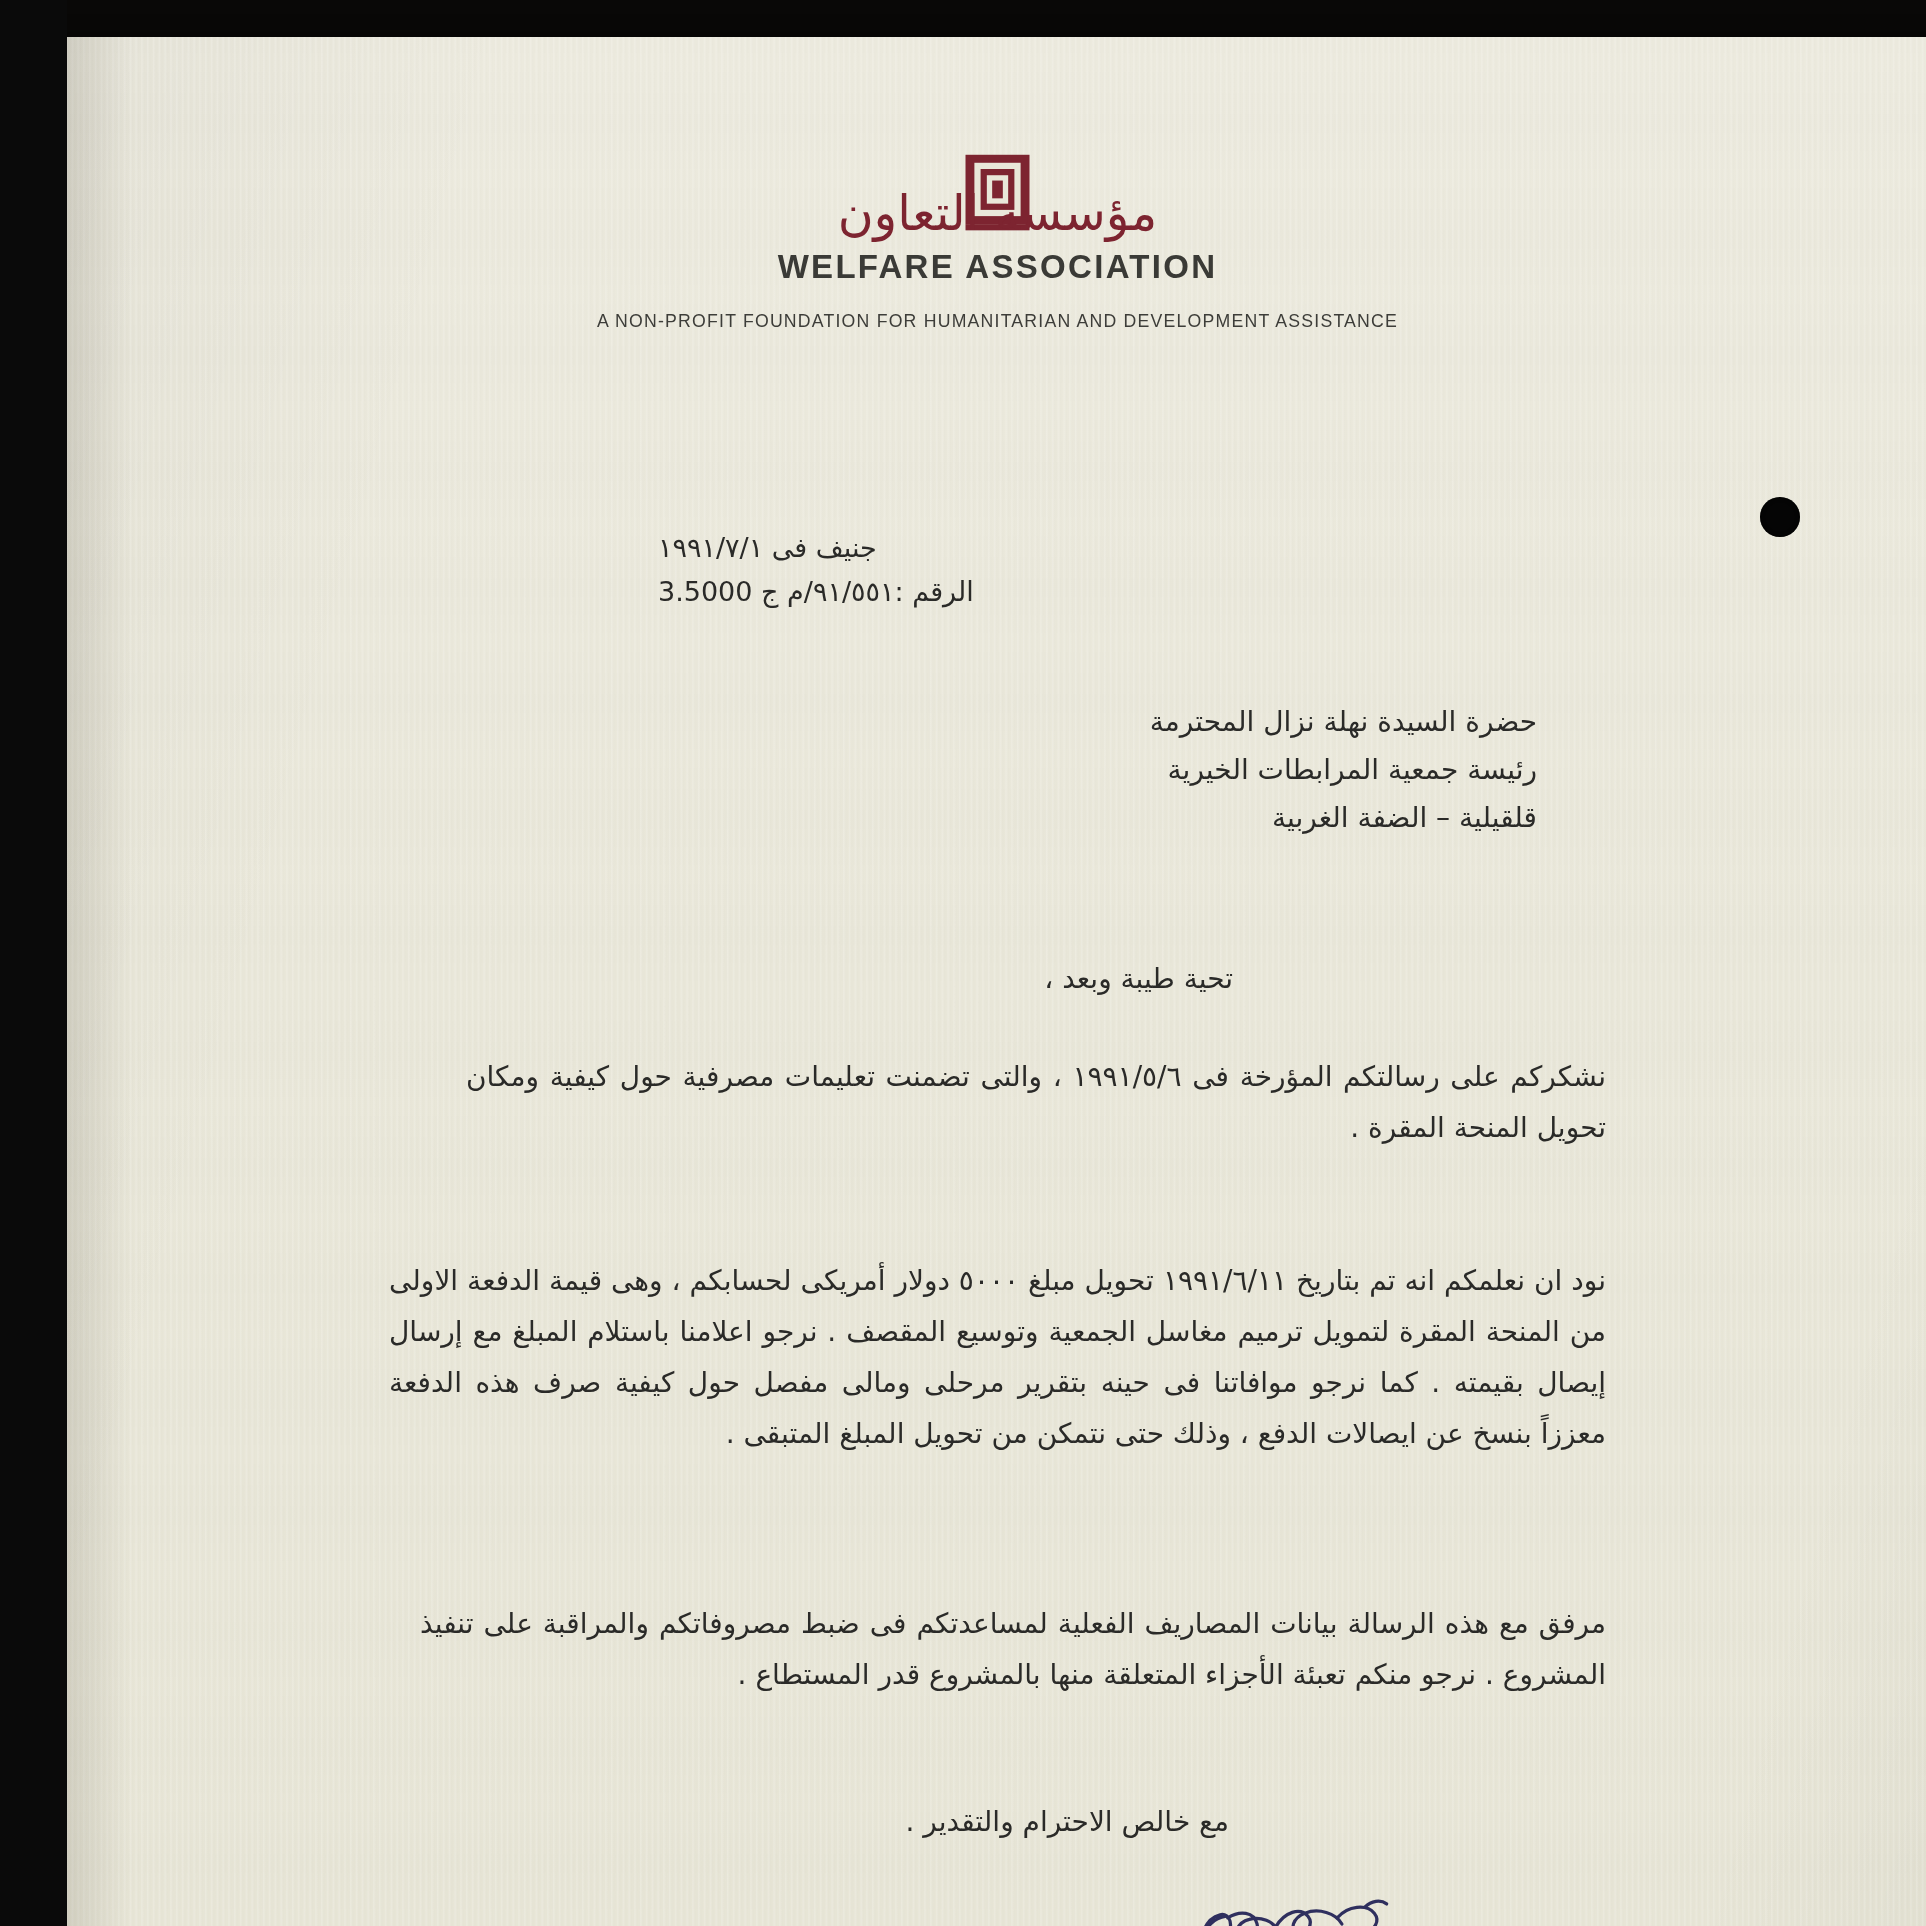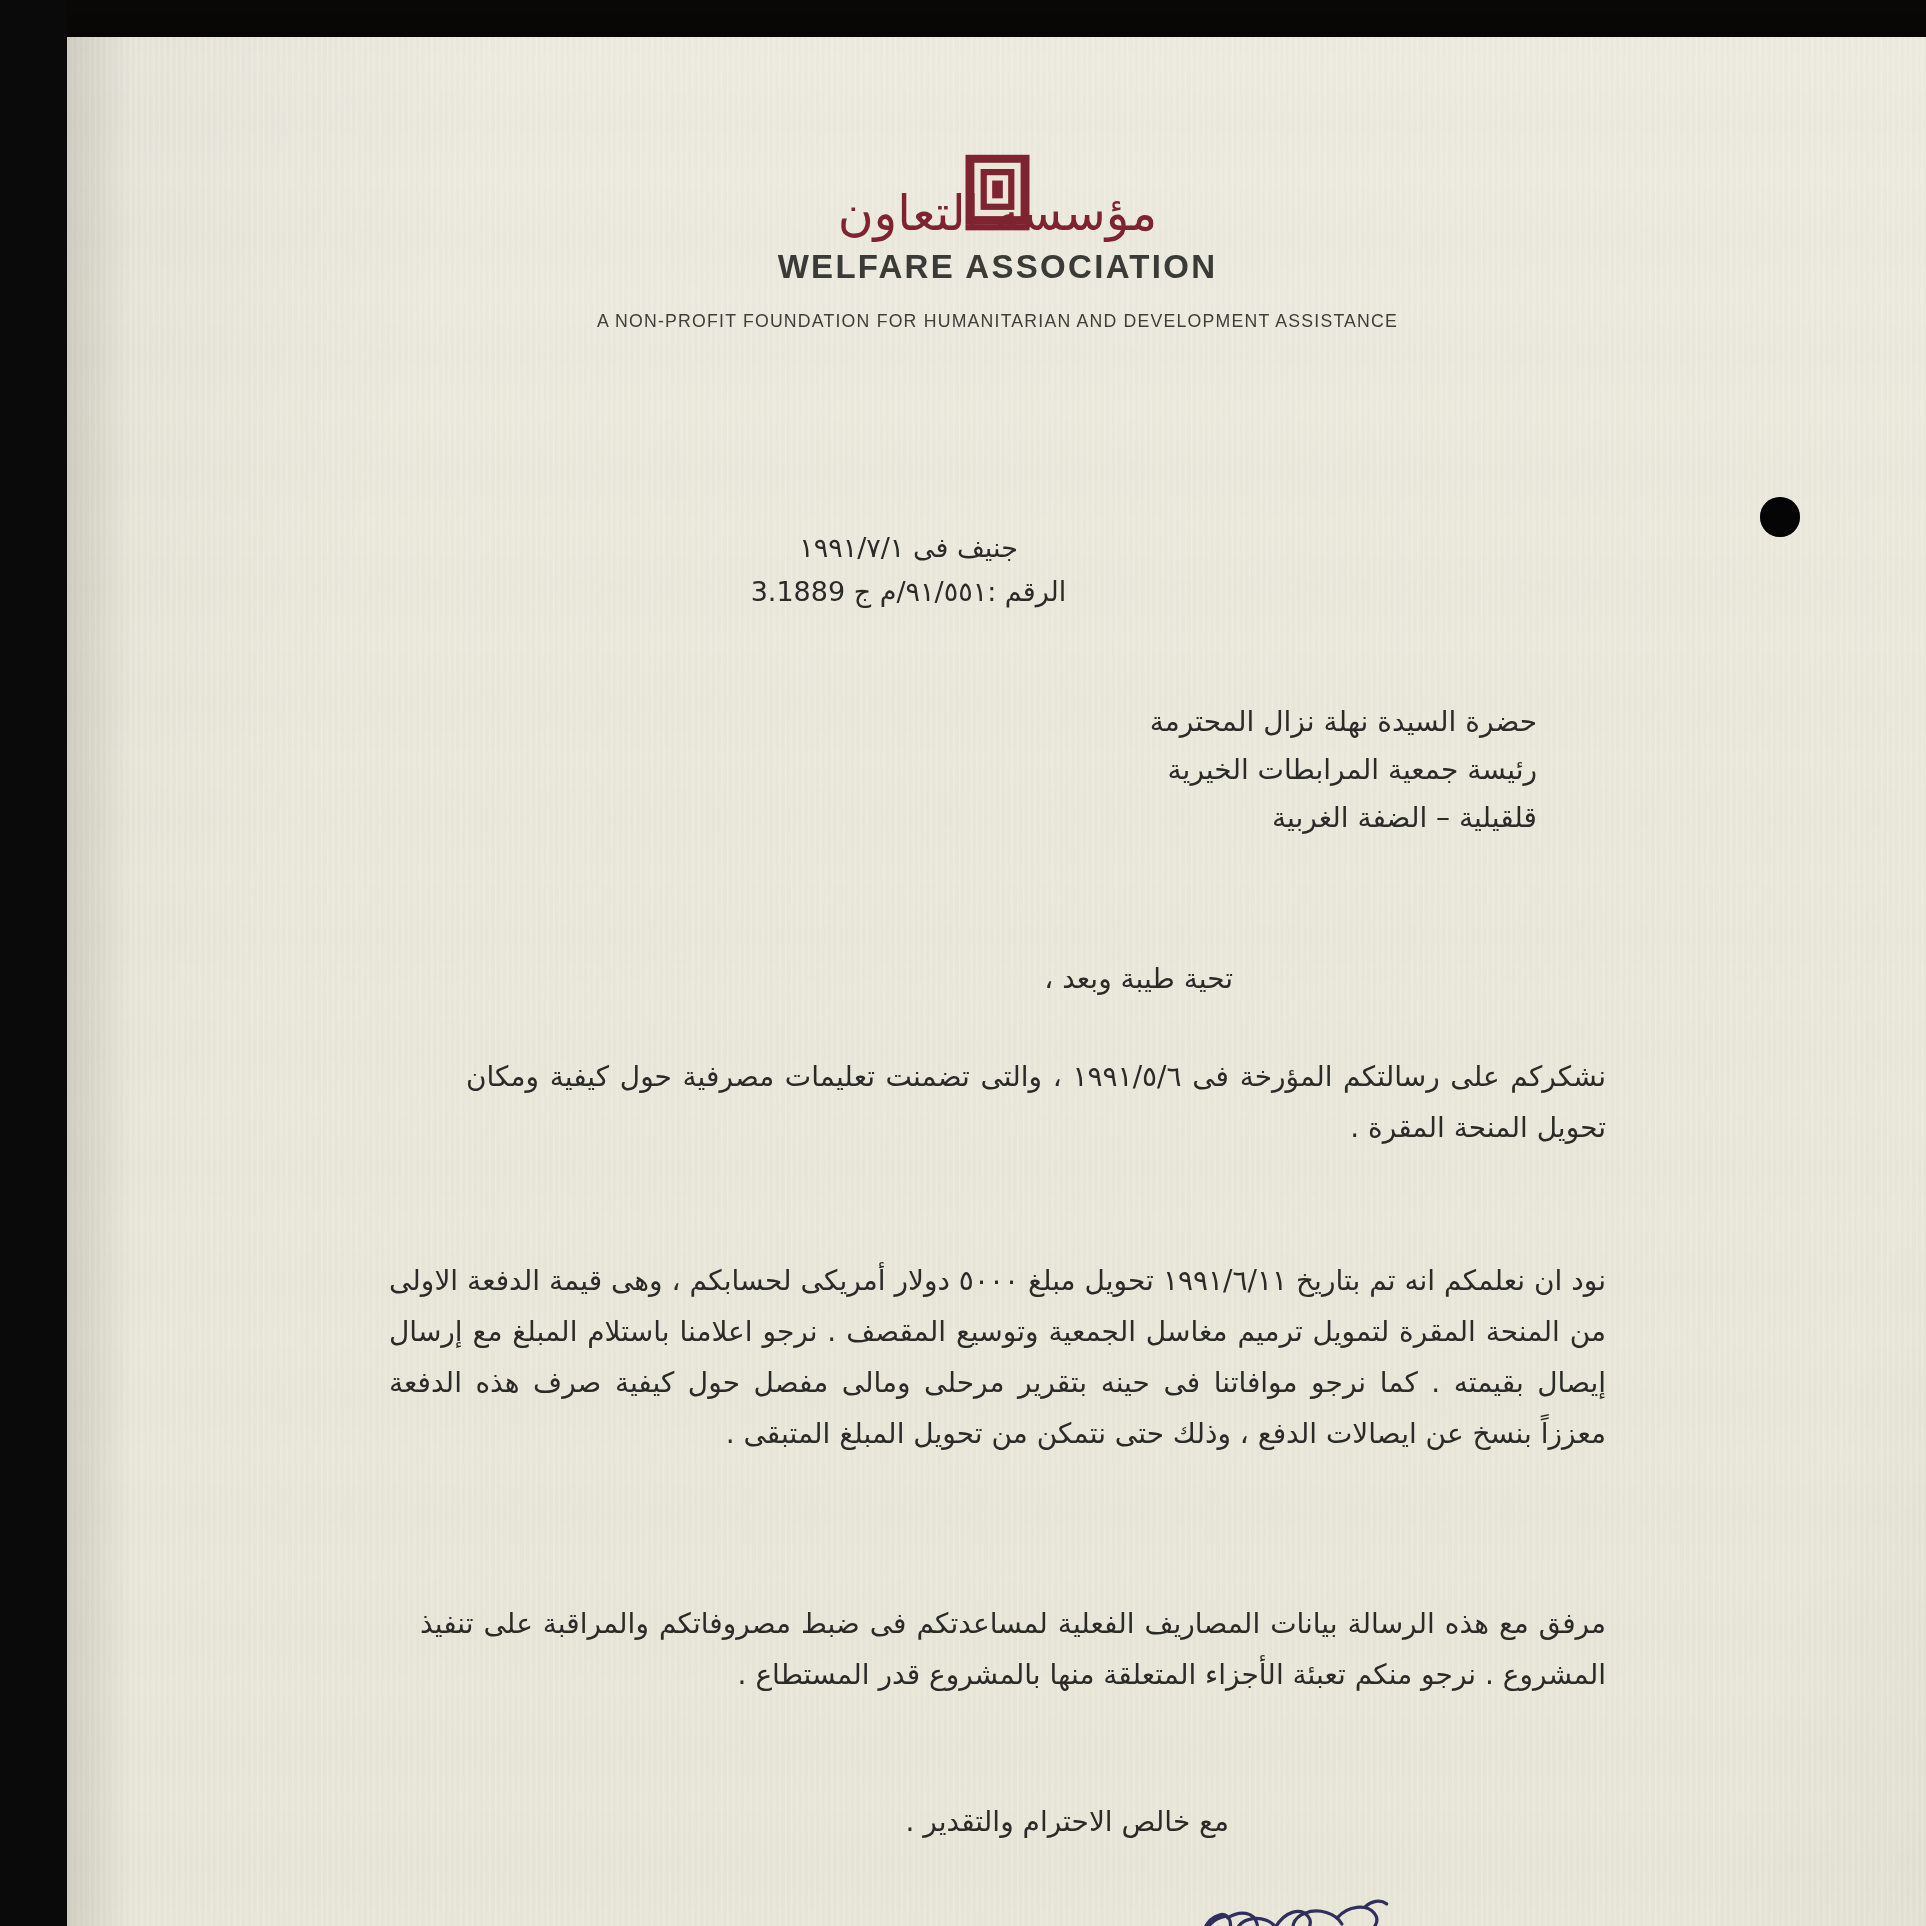--- a/index.html
+++ b/index.html
@@ -123,21 +123,21 @@
   }
 
   #meta-block {
     position: absolute;
     right: 794px;
     top: 489px;
     width: 501px;
     font-size: 27px;
     line-height: 1.62;
     letter-spacing: 0.4px;
-    text-align: center;
+    text-align: left;
   }
 
   #recipient-block {
     position: absolute;
     right: 416px;
     top: 661px;
     width: 647px;
     font-size: 28px;
     line-height: 1.72;
     letter-spacing: 0.4px;
@@ -219,21 +219,21 @@
       <rect x="44" y="31" width="12" height="20" fill="#7d2430"></rect>
       <rect x="14" y="80" width="72" height="7" fill="#7d2430"></rect>
     </svg>
     <div id="org-arabic-name">مؤسسة التعاون</div>
     <div id="org-name-en">WELFARE ASSOCIATION</div>
     <div id="org-tagline">A NON-PROFIT FOUNDATION FOR HUMANITARIAN AND DEVELOPMENT ASSISTANCE</div>
   </div>
 
   <div id="meta-block" class="typed">
     <div>جنيف فى ١٩٩١/٧/١</div>
-    <div>الرقم :٩١/٥٥١/م ج 3.1889</div>
+    <div>الرقم :٩١/٥٥١/م ج 3.5000</div>
   </div>
 
   <div id="recipient-block" class="typed">
     <div>حضرة السيدة نهلة نزال المحترمة</div>
     <div>رئيسة جمعية المرابطات الخيرية</div>
     <div>قلقيلية – الضفة الغربية</div>
   </div>
 
   <div id="salutation" class="typed">تحية طيبة وبعد ،</div>
 

